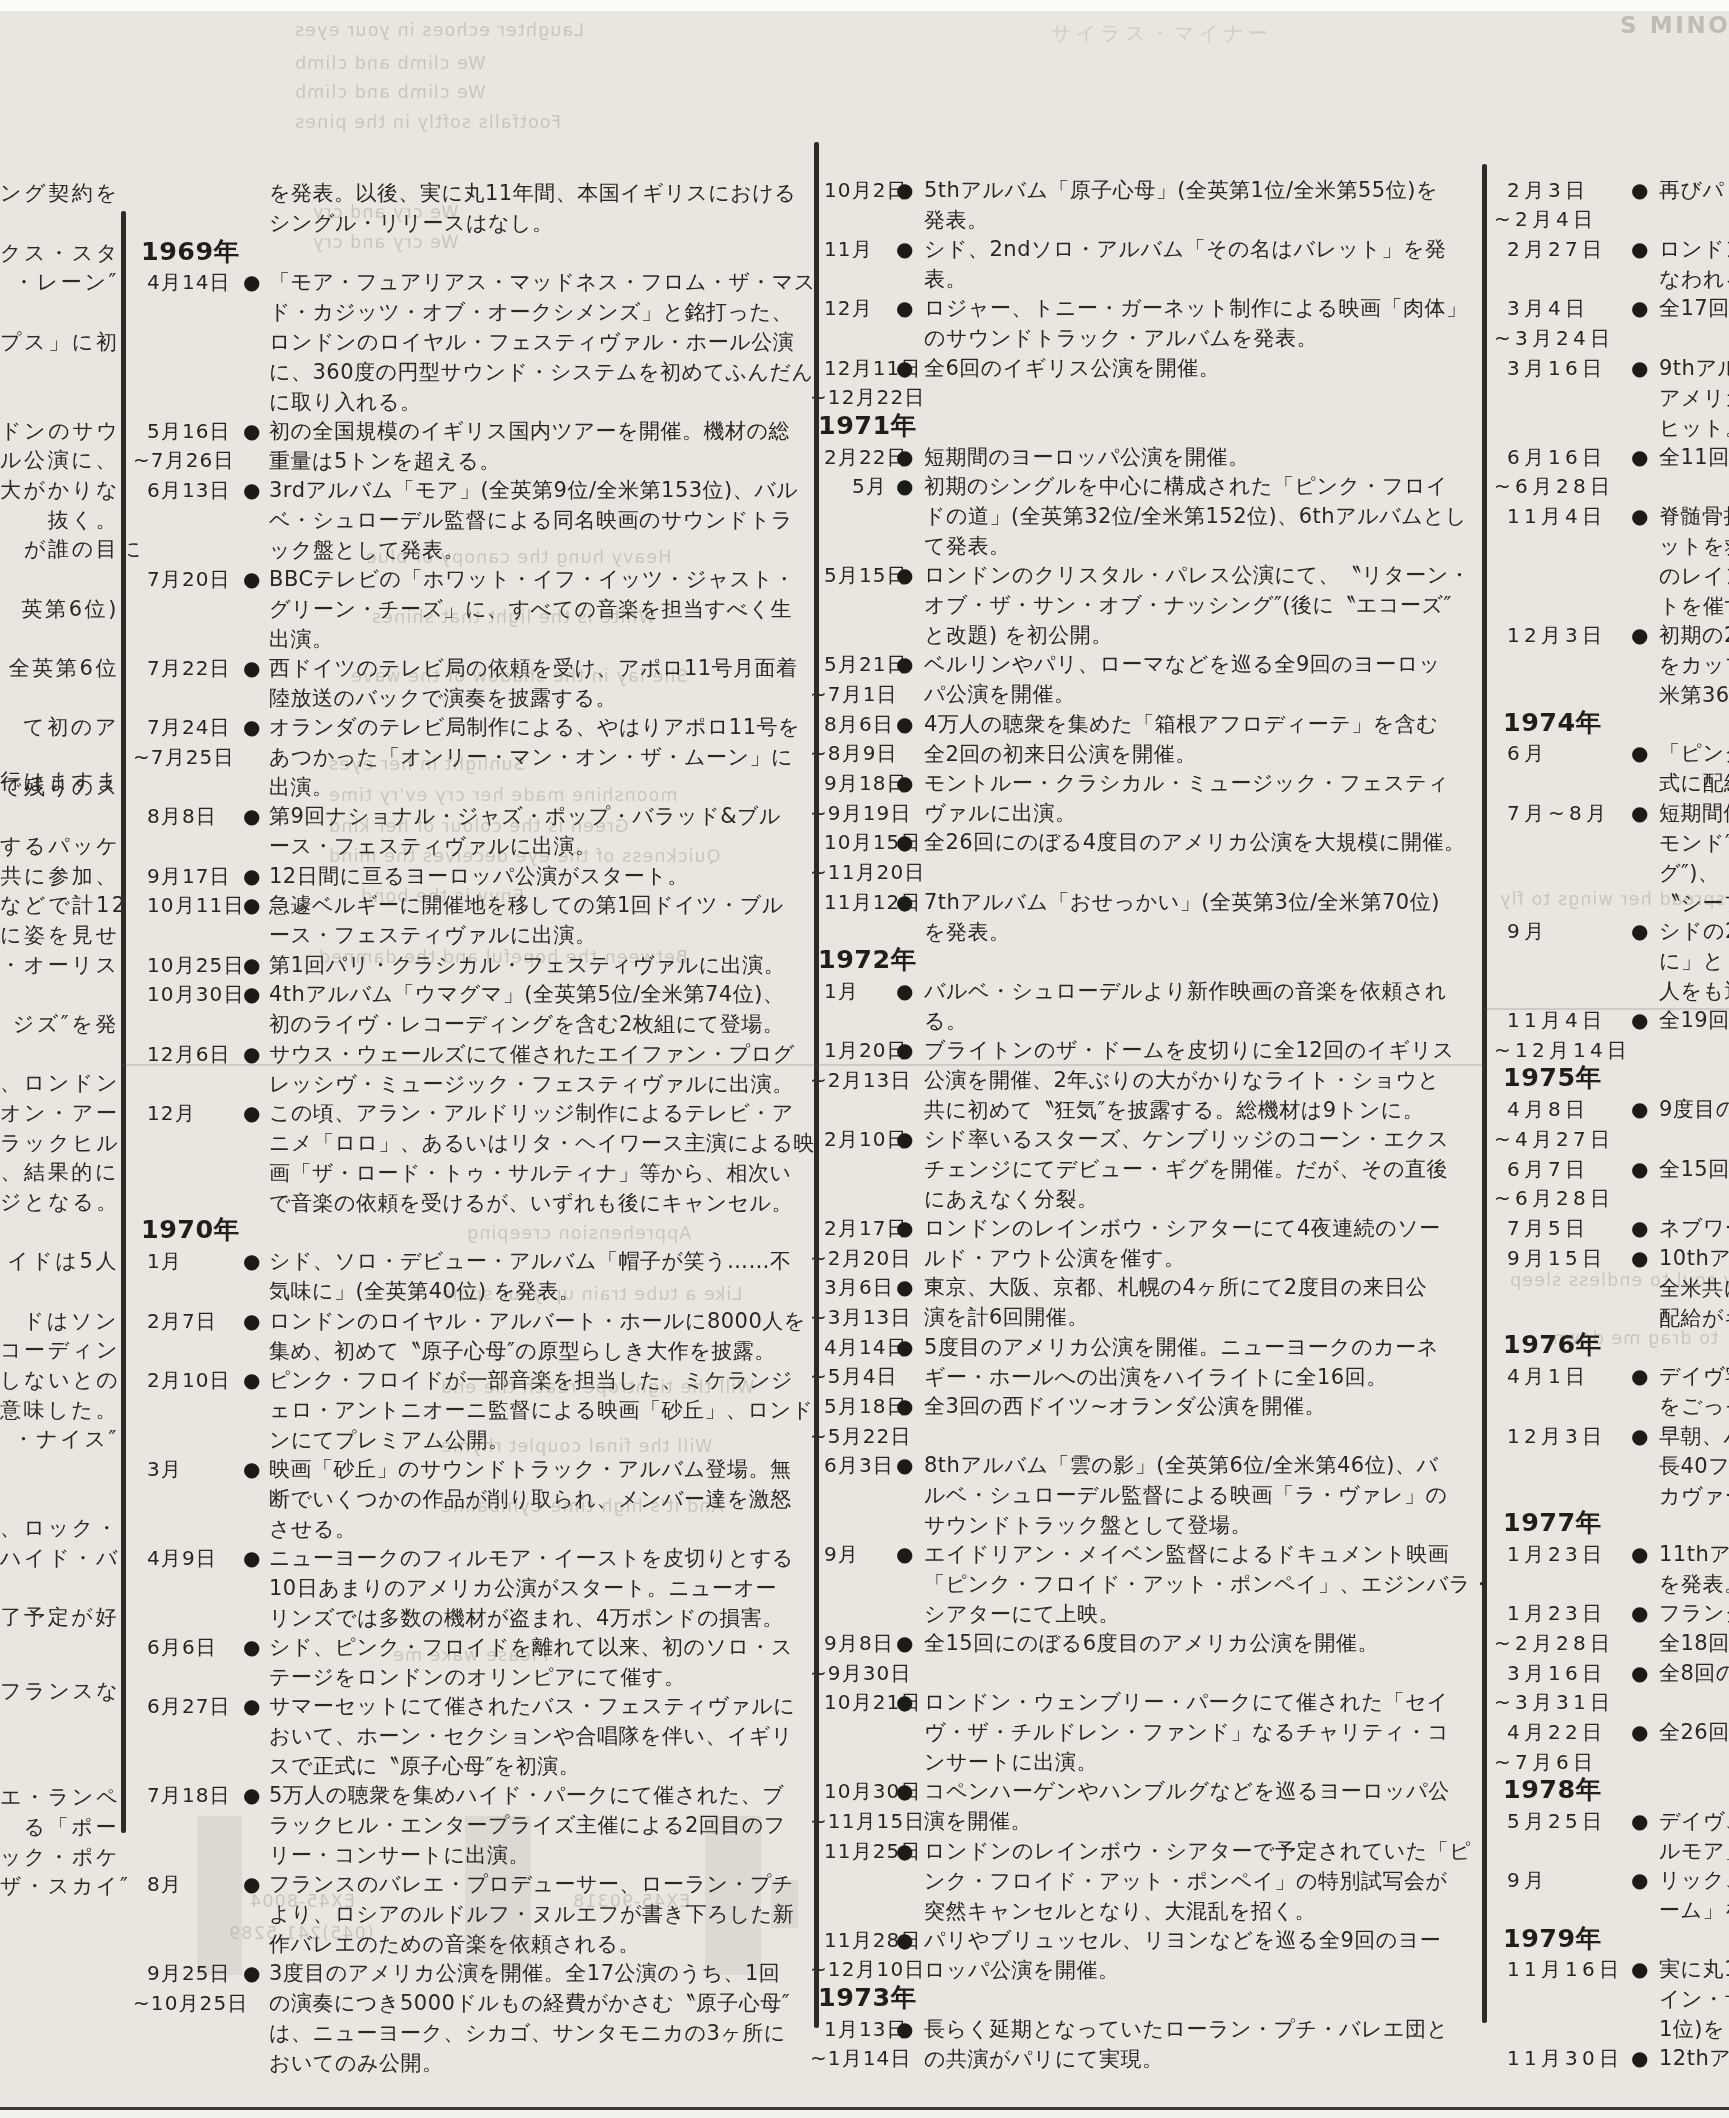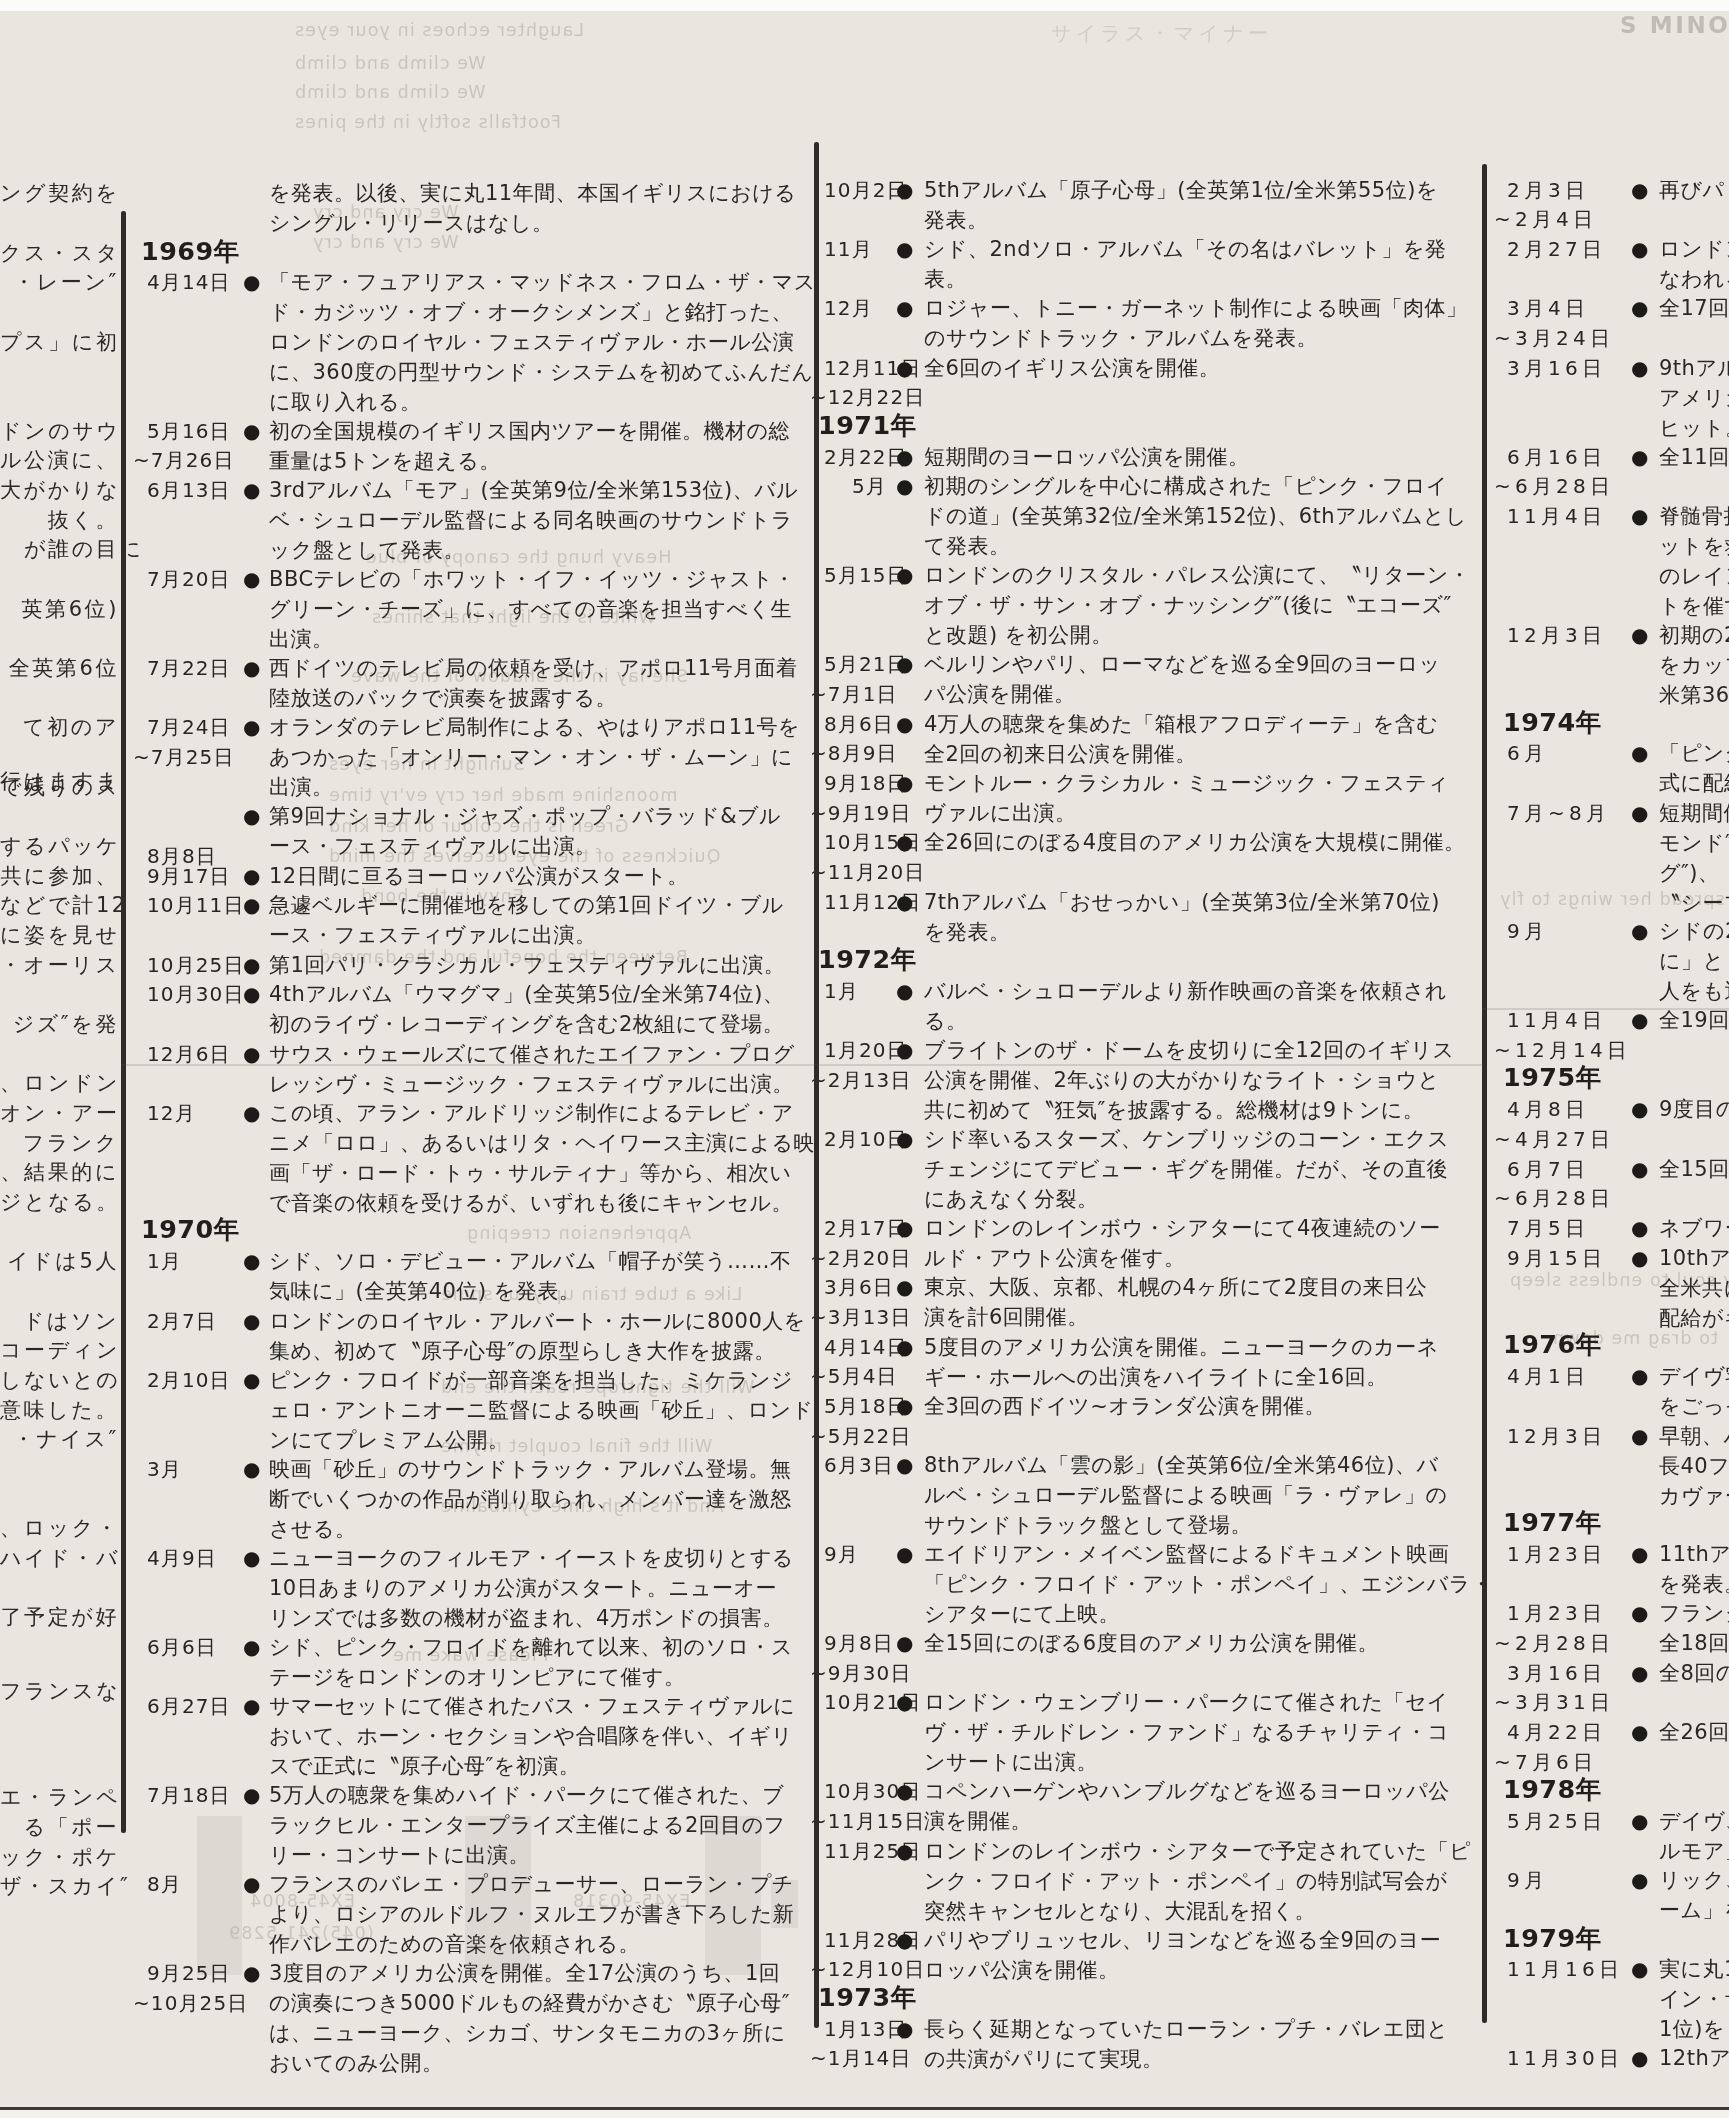--- a/index.html
+++ b/index.html
@@ -100,21 +100,21 @@
       <div class="fragment" style="top: 742px; margin-top: 24px;">行はますま</div>
       <div class="fragment" style="top: 772px;">で残りのス</div>
       <div class="fragment" style="top: 831px;">するパッケ</div>
       <div class="fragment" style="top: 861px;">共に参加、</div>
       <div class="fragment" style="top: 890px;">などで計12</div>
       <div class="fragment" style="top: 920px;">に姿を見せ</div>
       <div class="fragment" style="top: 950px;">・オーリス</div>
       <div class="fragment" style="top: 1009px;">ジズ″を発</div>
       <div class="fragment" style="top: 1068px;">、ロンドン</div>
       <div class="fragment" style="top: 1098px;">オン・アー</div>
-      <div class="fragment" style="top: 1128px;">フランク</div>
+      <div class="fragment" style="top: 1128px;">ラックヒル</div>
       <div class="fragment" style="top: 1157px;">、結果的に</div>
       <div class="fragment" style="top: 1187px;">ジとなる。</div>
       <div class="fragment" style="top: 1246px;">イドは5人</div>
       <div class="fragment" style="top: 1306px;">ドはソン</div>
       <div class="fragment" style="top: 1335px;">コーディン</div>
       <div class="fragment" style="top: 1365px;">しないとの</div>
       <div class="fragment" style="top: 1395px;">意味した。</div>
       <div class="fragment" style="top: 1424px;">・ナイス″</div>
       <div class="fragment" style="top: 1513px;">、ロック・</div>
       <div class="fragment" style="top: 1543px;">ハイド・バ</div>
@@ -155,21 +155,21 @@
         <div class="date" style="left: 147px; top: 653px; letter-spacing: 1.1px;">7月22日</div>
         <div class="bullet" style="left: 243px; top: 653px;">●</div>
         <div class="body-text" style="left: 269px; top: 653px; width: 530px;">西ドイツのテレビ局の依頼を受け、アポロ11号月面着
 陸放送のバックで演奏を披露する。</div>
         <div class="date" style="left: 147px; top: 712px; letter-spacing: 1.1px;">7月24日</div>
         <div class="date" style="left: 133px; top: 742px; letter-spacing: 1.1px; text-align: center;">~7月25日</div>
         <div class="bullet" style="left: 243px; top: 712px;">●</div>
         <div class="body-text" style="left: 269px; top: 712px; width: 530px;">オランダのテレビ局制作による、やはりアポロ11号を
 あつかった「オンリー・マン・オン・ザ・ムーン」に
 出演。</div>
-        <div class="date" style="left: 147px; top: 801px; letter-spacing: 1.1px; margin-top: 40px;">8月8日</div>
+        <div class="date" style="left: 147px; top: 801px; letter-spacing: 1.1px;">8月8日</div>
         <div class="bullet" style="left: 243px; top: 801px;">●</div>
         <div class="body-text" style="left: 269px; top: 801px; width: 530px;">第9回ナショナル・ジャズ・ポップ・バラッド&amp;ブル
 ース・フェスティヴァルに出演。</div>
         <div class="date" style="left: 147px; top: 861px; letter-spacing: 1.1px;">9月17日</div>
         <div class="bullet" style="left: 243px; top: 861px;">●</div>
         <div class="body-text" style="left: 269px; top: 861px; width: 530px;">12日間に亘るヨーロッパ公演がスタート。</div>
         <div class="date" style="left: 147px; top: 890px; letter-spacing: 1.1px;">10月11日</div>
         <div class="bullet" style="left: 243px; top: 890px;">●</div>
         <div class="body-text" style="left: 269px; top: 890px; width: 530px;">急遽ベルギーに開催地を移しての第1回ドイツ・ブル
 ース・フェスティヴァルに出演。</div>

